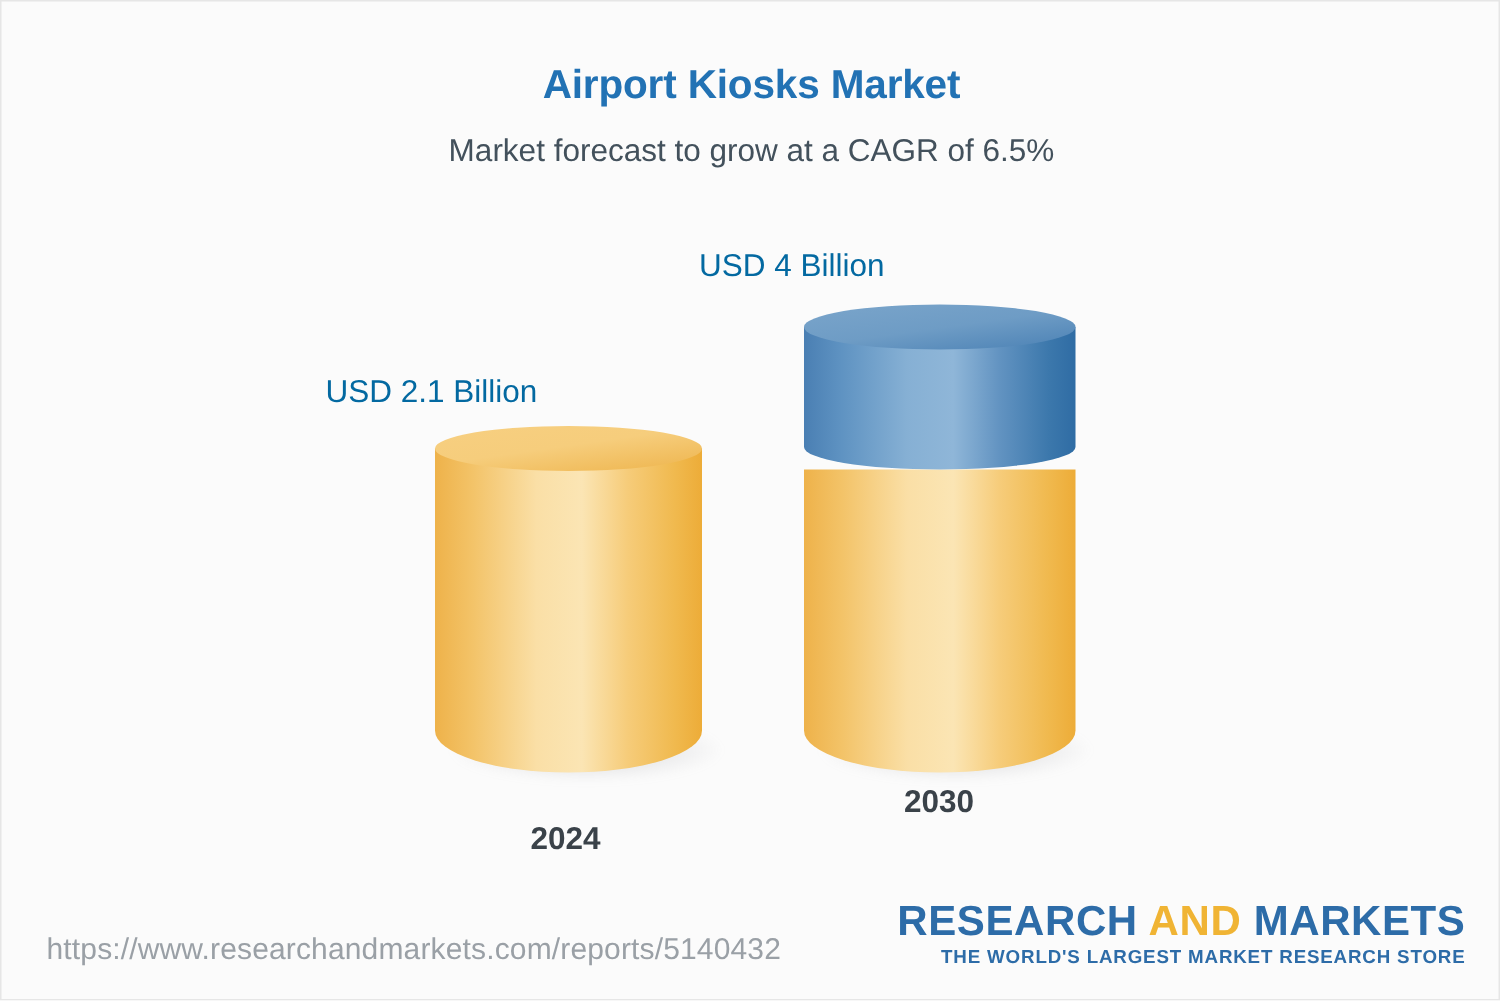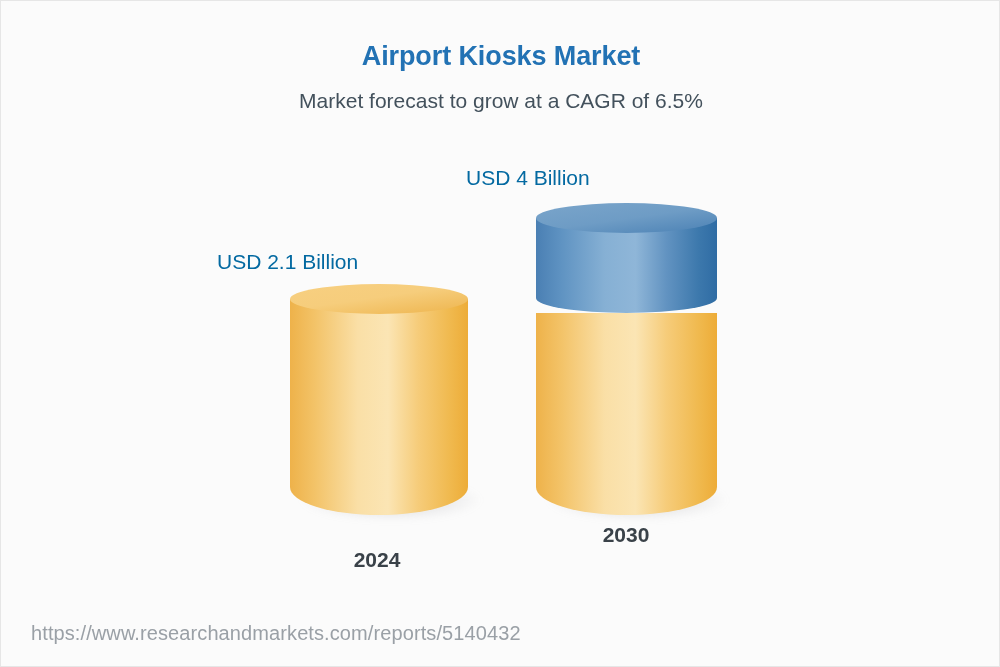--- a/index.html
+++ b/index.html
@@ -201,14 +201,18 @@
         <ellipse cx="90.5" cy="15" rx="90.5" ry="15" fill="url(#btop)"></ellipse>
       </svg>
 
       <div class="cat-label" style="left:465px;top:506px;margin-top:16px;">2030</div>
     </div>
 
   </div>
 
   <div class="footer-url">https://www.researchandmarkets.com/reports/5140432</div>
 
+  <div class="logo">
+    <div class="logo-main"><span>RESEARCH</span> <span class="logo-and">AND</span> <span>MARKETS</span></div>
+    <div class="logo-tag">THE WORLD'S LARGEST MARKET RESEARCH STORE</div>
+  </div>
 
 </div>
 
 </body></html>

